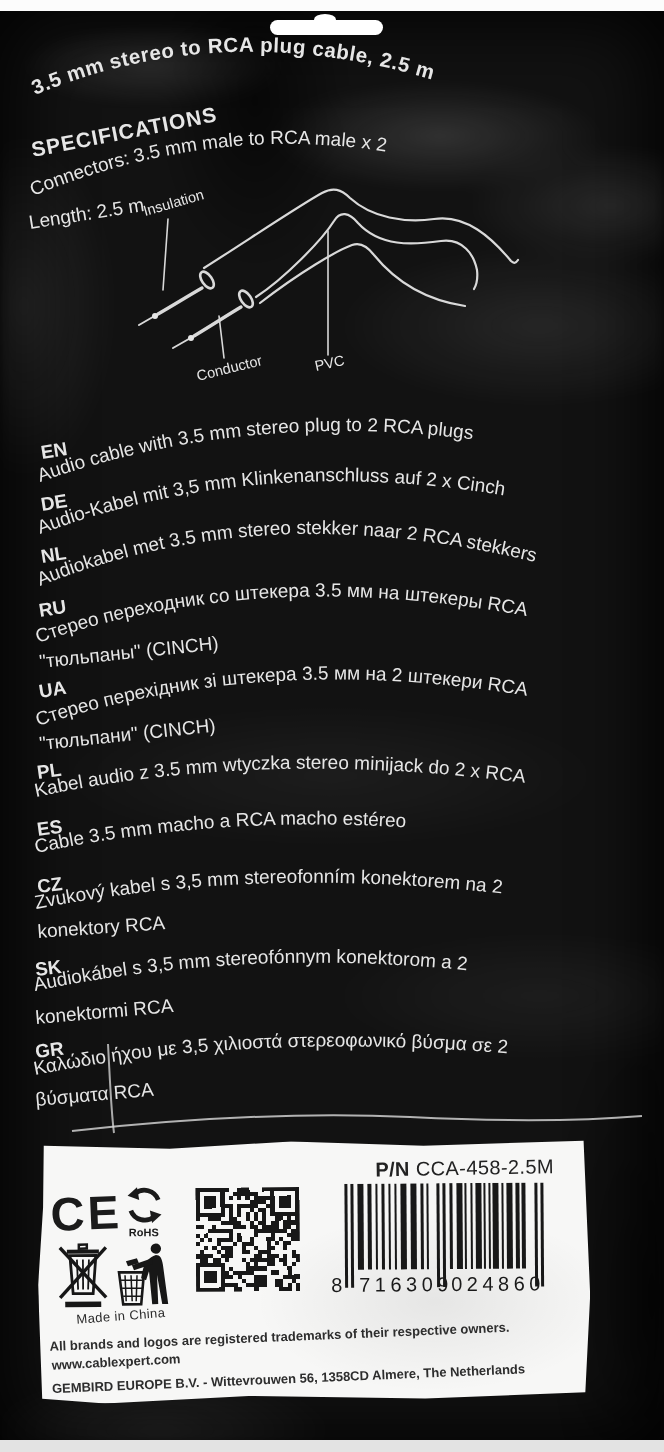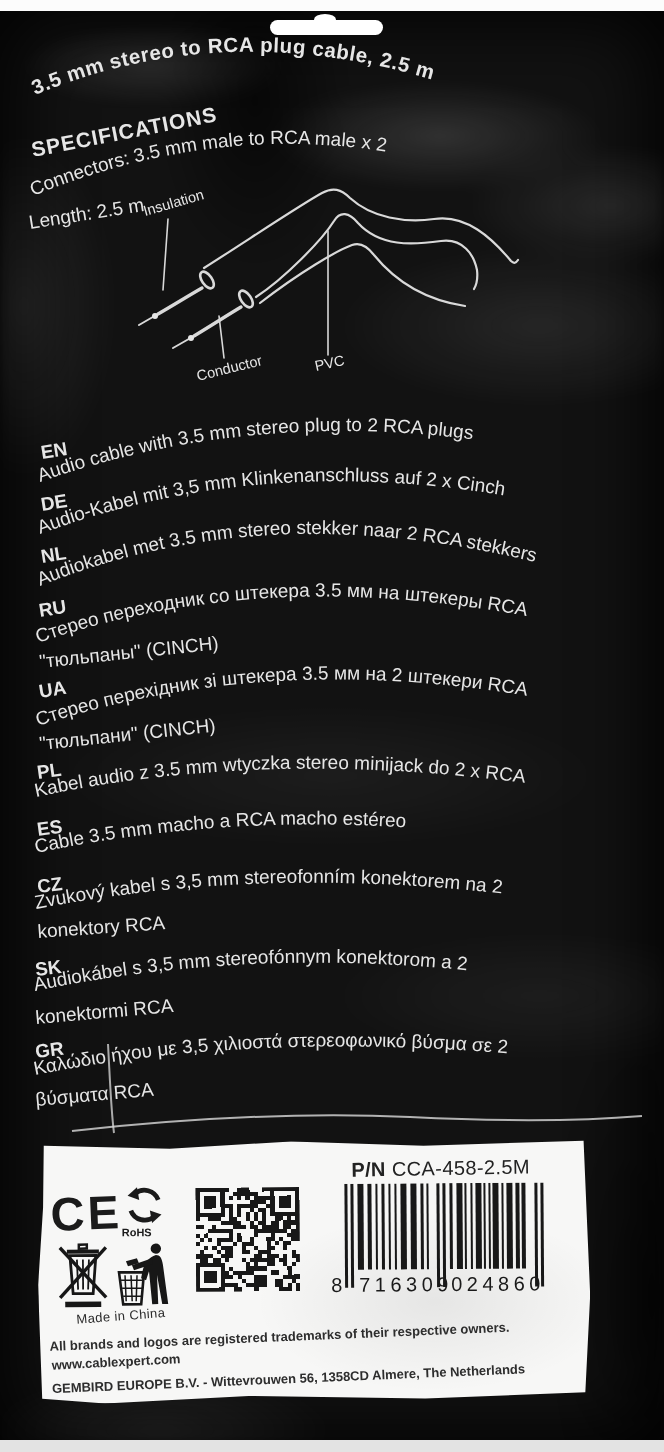--- a/index.html
+++ b/index.html
@@ -31,25 +31,25 @@
   .lang-code{fill:#f0f0f0;}
   
   .label{position:absolute;left:38px;top:1134px;width:552px;height:262px;z-index:5;
      background:#f7f7f6 radial-gradient(240px 120px at 72% 62%, rgba(0,0,0,.07), transparent 75%);
      transform:rotate(-.4deg);
      clip-path:polygon(1.2% 1.5%,24% 3%,46% .5%,70% 2.5%,99% 1%,100% 60%,99% 97%,70% 99%,
                        38% 97.5%,12% 100%,.6% 98%,0% 55%,1% 25%);
      color:#1f1f1f;}
   .pn{position:absolute;left:314px;top:18px;font-size:20px;letter-spacing:.4px;color:#222;
       transform:rotate(-.6deg);white-space:nowrap;}
-  .pn .pn-key{font-weight:700;}
+  .pn .pn-key{font-weight:700;margin-left:24px;}
   .ce{position:absolute;left:13px;top:44px;font-size:47px;font-weight:700;letter-spacing:3px;
       color:#1b1b1b;transform:rotate(-2deg);}
   .rohs-icon{position:absolute;left:88px;top:45px;}
-  .rohs-text{position:absolute;left:84px;top:85px;width:44px;
+  .rohs-text{position:absolute;left:84px;top:85px;width:44px;text-align:center;
       font-size:11px;font-weight:700;color:#1b1b1b;}
   .weee{position:absolute;left:19px;top:99px;}
   .tidyman{position:absolute;left:77px;top:101px;}
   .madein{position:absolute;left:38px;top:167px;font-size:13px;color:#2a2a2a;
       transform:rotate(-4deg);letter-spacing:.4px;white-space:nowrap;}
   .qr{position:absolute;left:158px;top:47px;shape-rendering:crispEdges;}
   .barcode{position:absolute;left:293px;top:44px;}
   .bc-d{font-family:"Liberation Sans",sans-serif;font-size:20px;fill:#1a1a1a;letter-spacing:4.5px;}
   .lbl-line{position:absolute;font-size:13px;font-weight:600;color:#2d2d2d;white-space:nowrap;}
   .l1{left:11px;top:189px;transform:rotate(-2deg);}

